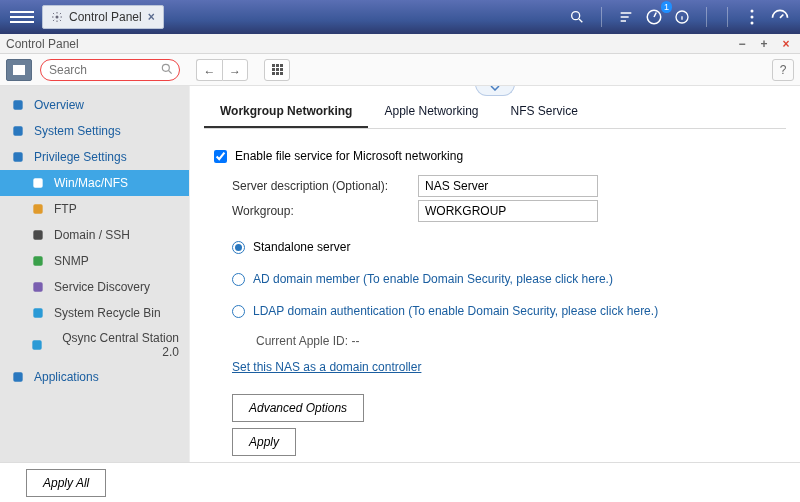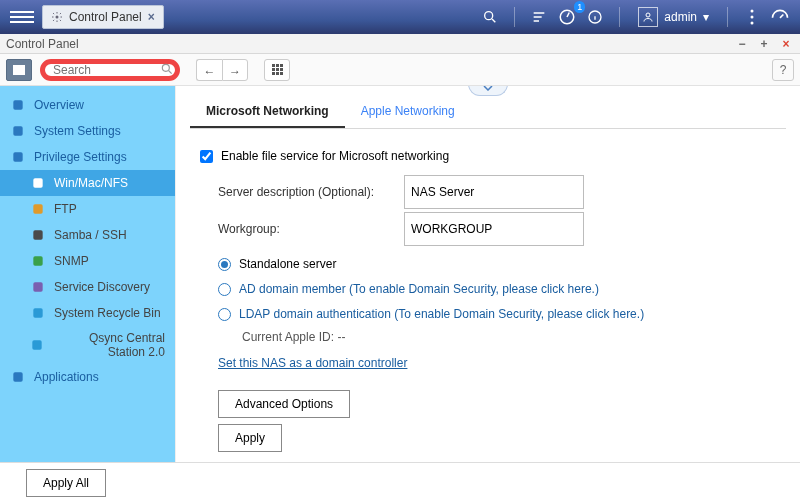--- a/index.html
+++ b/index.html
@@ -25,58 +25,58 @@
 .winbar { height:20px; background:#f3f3f3; border-bottom:1px solid #d8d8d8; display:flex; align-items:center; padding:0 6px; color:#555; }
 .winbar .wspacer { flex:1; }
 .winbar .wbtn { width:16px; height:16px; margin-left:6px; cursor:pointer; display:flex; align-items:center; justify-content:center; color:#666; font-weight:bold; }
 .winbar .wbtn.close { color:#d43; }
 
 
 .navstrip { height:32px; background:#fafafa; border-bottom:1px solid #e2e2e2; display:flex; align-items:center; padding:0 6px; gap:8px; }
 .navstrip .home { width:26px; height:22px; background:#6a7f98; border:1px solid #586c84; border-radius:2px; display:flex; align-items:center; justify-content:center; cursor:pointer; }
 .navstrip .home span{ width:12px; height:10px; background:#fff; }
 .searchfield { position:relative; width:140px; }
-.searchfield input { width:100%; height:22px; padding:0 22px 0 8px; border:5px solid #ef4444; border-radius:11px; outline:none; color:#0c4a6e; }
+.searchfield input { width:100%; height:22px; padding:0 22px 0 8px; border:1px solid #ef4444; border-radius:11px; outline:none; color:#0c4a6e; }
 .searchfield .magnifier { position:absolute; right:6px; top:3px; color:#888; }
 .navbtn { width:26px; height:22px; border:1px solid #ccc; border-radius:3px; background:#fff; display:flex; align-items:center; justify-content:center; cursor:pointer; color:#444; }
 .navbtns { display:flex; gap:0; margin-left:8px;}
 .navbtns .navbtn:first-child{ border-radius:3px 0 0 3px; border-right:none;}
 .navbtns .navbtn:last-child{ border-radius:0 3px 3px 0;}
 .gridbtn { margin-left:8px; }
 .grid9 { display:grid; grid-template-columns:repeat(3,3px); grid-template-rows:repeat(3,3px); gap:1px;}
 .grid9 span{background:#555;}
 .navstrip .right { margin-left:auto; }
 .helpbtn { width:22px; height:22px; border:1px solid #ccc; border-radius:3px; display:flex; align-items:center; justify-content:center; color:#666; cursor:pointer;}
 
 
 .body { display:flex; height:calc(502px - 34px - 20px - 32px - 40px); }
-.sidebar { width:176px; background:#7dd3fc; border-right:1px solid #eee; padding:6px 0; overflow:auto; }
+.sidebar { width:190px; background:#e5e5e5; border-right:1px solid #eee; padding:6px 0; overflow:auto; }
 .sidebar .item { display:flex; align-items:center; gap:8px; padding:5px 10px; color:#1a5ea0; cursor:pointer; }
 .sidebar .item.sub { padding-left:30px; color:#444;text-align:right; }
 .sidebar .item.selected { background:#3fa6e5; color:#fff; }
 .sidebar .item .ico { width:16px; height:16px; display:flex; align-items:center; justify-content:center; }
 
 .content { flex:1; padding:0 14px 10px 14px; overflow:auto; position:relative; }
 .pill { position:absolute; top:-6px; left:50%; transform:translateX(-50%); width:40px; height:16px; border:1px solid #b8cbe6; border-top:none; border-radius:0 0 12px 12px; background:#eef4fb; display:flex; align-items:center; justify-content:center; cursor:pointer;}
 .tabs { display:flex; gap:0; border-bottom:1px solid #d8d8d8; margin-top:10px; }
-.tab { padding:8px 16px; color:#3b82f6; cursor:pointer; }
+.tab { padding:8px 16px; color:#0f172a; cursor:pointer; }
 .tab.active { color:#222; border-bottom:2px solid #333; font-weight:bold; }
 
 .form { padding:14px 6px; }
 .row { display:flex; align-items:center; margin:3px 0; gap:8px; }
 .checkrow { margin:6px 0 12px 4px; }
 .lbl { width:200px; color:#333; padding-left:22px; }
-.txt { width:180px; height:34px; border:1px solid #bcbcbc; padding:0 6px; }
-.radio-row { padding-left:22px; margin:11px 0; display:flex; align-items:center; gap:8px; }
+.txt { width:180px; height:22px; border:1px solid #bcbcbc; padding:0 6px; }
+.radio-row { padding-left:22px; margin:18px 0; display:flex; align-items:center; gap:8px; }
 .radio { appearance:none; width:13px; height:13px; border:1px solid #2a78bf; border-radius:50%; position:relative; cursor:pointer;}
 .radio:checked::after{ content:""; position:absolute; inset:2px; background:#2a78bf; border-radius:50%;}
 .linkish { color:#1a5ea0; cursor:pointer; }
 .sub-indent { padding-left:46px; color:#555; margin-top:-2px; }
 .domain-link { display:inline-block; margin:12px 0 14px 22px; color:#1a5ea0; text-decoration:underline; cursor:pointer; }
-.btn { display:inline-block; border:1px solid #888; background:#fff; padding:6px 16px; margin:6px 0 0 22px; cursor:pointer; }
+.btn { display:inline-block; border:1px solid #888; background:#fff; padding:6px 16px; margin:6px 0 0 22px; cursor:pointer;font-style:italic; }
 
 .footer { height:40px; border-top:1px solid #ddd; display:flex; align-items:center; padding:0 20px;}
 .footer .btn { margin:0 0 0 6px; }
 </style>
 </head>
 <body>
 
 <div class="topbar">
   <div class="hamburger">
       <span></span>
@@ -112,30 +112,20 @@
         </svg>
       <span class="badge">1</span>
     </div>
     <div class="icon-btn">
       <svg width="16" height="16" viewBox="0 0 24 24" fill="none" stroke="#fff" stroke-width="2">
           <circle cx="12" cy="12" r="9"></circle>
           <path d="M12 8h.01M12 11v5"></path>
         </svg>
     </div>
     <div class="sep"></div>
-    <div class="user-chip">
-      <span class="sq">
-        <svg width="12" height="12" viewBox="0 0 24 24" fill="none" stroke="#fff" stroke-width="2">
-            <circle cx="12" cy="8" r="4"></circle>
-            <path d="M4 21c0-4 4-6 8-6s8 2 8 6"></path>
-          </svg>
-      </span>
-      <span>admin</span>
-      <span>▾</span>
-    </div>
     <div class="sep"></div>
     <div class="icon-btn">
       <svg width="4" height="16" viewBox="0 0 4 16" fill="#fff">
           <circle cx="2" cy="2" r="1.5"></circle>
           <circle cx="2" cy="8" r="1.5"></circle>
           <circle cx="2" cy="14" r="1.5"></circle>
         </svg>
     </div>
     <div class="icon-btn">
       <svg width="20" height="20" viewBox="0 0 24 24" fill="none" stroke="#fff" stroke-width="2">
@@ -230,21 +220,21 @@
           </svg>
         </span>
         <span>FTP</span>
       </div>
       <div class="item sub">
         <span class="ico">
           <svg width="14" height="14" viewBox="0 0 24 24">
             <rect x="4" y="4" width="16" height="16" rx="3" fill="#4a4a4a"></rect>
           </svg>
         </span>
-        <span>Samba / SSH</span>
+        <span>Domain / SSH</span>
       </div>
       <div class="item sub">
         <span class="ico">
           <svg width="14" height="14" viewBox="0 0 24 24">
             <rect x="4" y="4" width="16" height="16" rx="3" fill="#3aa04a"></rect>
           </svg>
         </span>
         <span>SNMP</span>
       </div>
       <div class="item sub">
@@ -282,22 +272,23 @@
     </div>
 
   <div class="content">
     <div class="pill">
       <svg width="10" height="6" viewBox="0 0 10 6">
           <path d="M1 1l4 4 4-4" fill="none" stroke="#4a7fc0" stroke-width="1.5"></path>
         </svg>
     </div>
 
     <div class="tabs" id="tabs">
-        <div class="tab active">Microsoft Networking</div>
+        <div class="tab active">Workgroup Networking</div>
         <div class="tab">Apple Networking</div>
+        <div class="tab">NFS Service</div>
       </div>
 
     <div class="form">
       <div class="row checkrow">
         <input type="checkbox" checked="" style="">
         <span>Enable file service for Microsoft networking</span>
       </div>
       <div class="row">
         <span class="lbl">Server description (Optional):</span>
         <input class="txt" type="text" value="NAS Server" style="">

